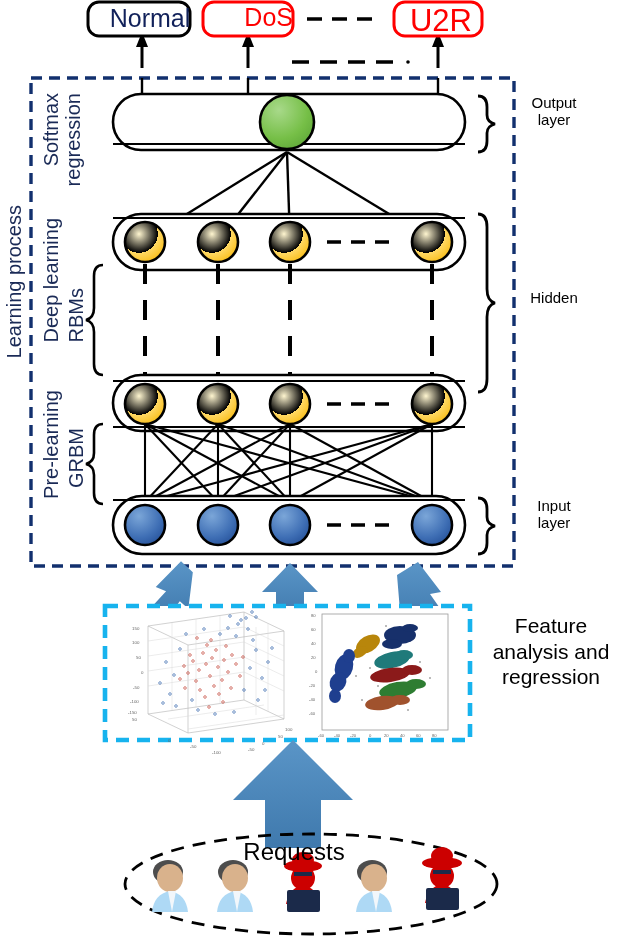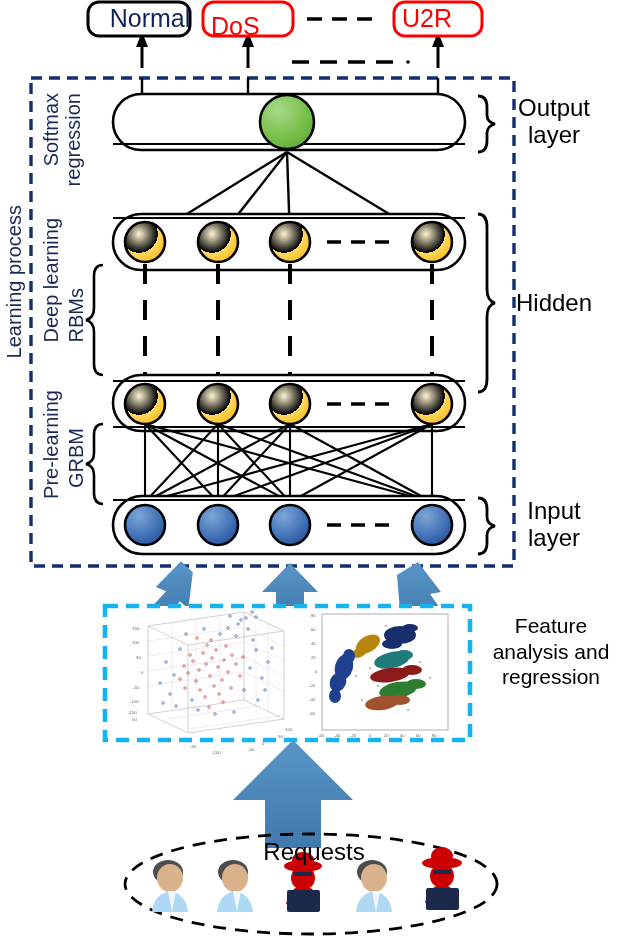--- a/index.html
+++ b/index.html
@@ -7,21 +7,21 @@
     width:618px;height:938px;
     background:#ffffff;
     font-family:"Liberation Sans", sans-serif;
     position:relative;
     overflow:hidden;
   }
   #root{position:relative;width:618px;height:938px;}
   svg#scene{position:absolute;left:0;top:0;width:618px;height:938px;}
   .lbl{position:absolute;color:#1a2a56;font-weight:400;line-height:1.05;}
   .vert{writing-mode:vertical-rl;transform:rotate(180deg);white-space:nowrap;}
-  .rlabel{position:absolute;color:#000;text-align:center;line-height:1.12;font-size:24px;}
+  .rlabel{position:absolute;color:#000;text-align:center;line-height:1.12;font-size:15px;}
   .featlabel{position:absolute;color:#000;text-align:center;line-height:1.22;font-size:21px;}
   .boxtext{font-size:24px;font-weight:400;}
 </style>
 </head>
 <body>
 
 <div id="root">
 
   <svg id="scene" viewBox="0 0 618 938">
     <defs>
@@ -389,22 +389,22 @@
       <rect x="426" y="888" width="33" height="22" rx="2" fill="#1b2a4a"></rect>
     </g>
 
     <rect x="88" y="2" width="102" height="34" rx="11" ry="11" fill="#ffffff" stroke="#000000" stroke-width="3"></rect>
     <rect x="203" y="2" width="90" height="34" rx="11" ry="11" fill="#ffffff" stroke="#ff0000" stroke-width="3"></rect>
     <rect x="394" y="2" width="88" height="34" rx="11" ry="11" fill="#ffffff" stroke="#ff0000" stroke-width="3"></rect>
     <line x1="307" y1="19" x2="379" y2="19" stroke="#000" stroke-width="3.4" stroke-dasharray="15 10"></line>
   </svg>
 
   <div class="lbl boxtext" style="left:88px;top:5px;width:102px;text-align:center;color:#11215a;font-size:25px;padding-left:11px;">Normal</div>
-  <div class="lbl boxtext" style="left:203px;top:13px;width:90px;text-align:left;color:#ff0000;font-size:25px;padding-left:8px;">DoS</div>
-  <div class="lbl boxtext" style="left:383px;top:5px;width:88px;text-align:center;color:#ff0000;font-size:25px;">U2R</div>
+  <div class="lbl boxtext" style="left:203px;top:4px;width:90px;text-align:right;color:#ff0000;font-size:25px;">DoS</div>
+  <div class="lbl boxtext" style="left:397px;top:5px;width:88px;text-align:center;color:#ff0000;font-size:31px;">U2R</div>
 
   <div class="lbl vert" style="left:4px;top:205px;font-size:20px;">Learning process</div>
 
   <div class="lbl vert" style="left:41px;top:93px;font-size:20px;">Softmax</div>
   <div class="lbl vert" style="left:63px;top:93px;font-size:20px;">regression</div>
 
   <div class="lbl vert" style="left:41px;top:218px;font-size:20px;">Deep learning</div>
   <div class="lbl vert" style="left:66px;top:288px;font-size:20px;">RBMs</div>
 
   <div class="lbl vert" style="left:41px;top:390px;font-size:20px;">Pre-learning</div>
@@ -421,15 +421,15 @@
     <div>Input</div>
     <div>layer</div>
   </div>
 
   <div class="featlabel" style="left:487px;top:613px;width:128px;">
     <div>Feature</div>
     <div>analysis and</div>
     <div>regression</div>
   </div>
 
-  <div style="position:absolute;left:234px;top:838px;width:160px;text-align:center;font-size:24px;color:#000;">Requests</div>
+  <div style="position:absolute;left:214px;top:838px;width:160px;text-align:center;font-size:24px;color:#000;">Requests</div>
 
 </div>
 
 </body></html>

